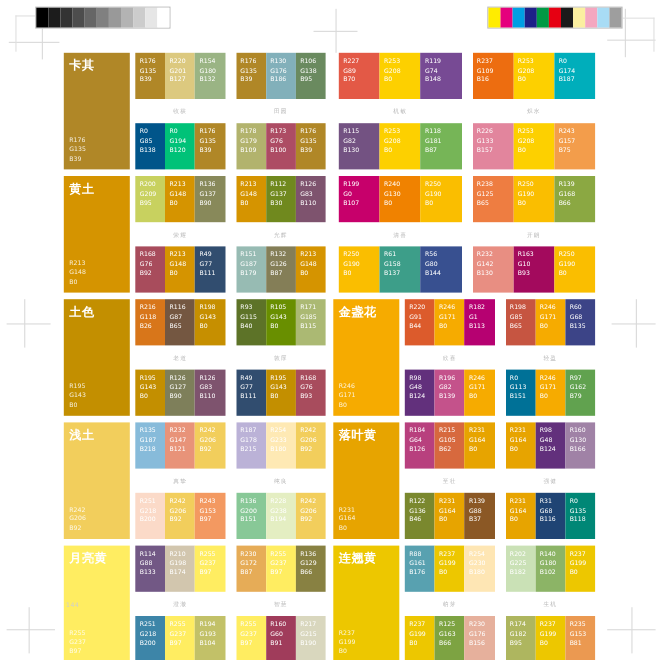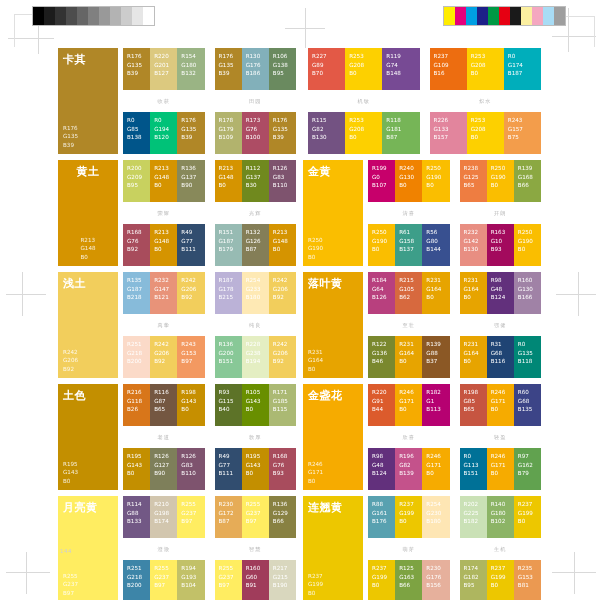--- a/index.html
+++ b/index.html
@@ -291,21 +291,21 @@
                 <div>G157</div>
                 <div>B75</div>
               </div>
             </div>
           </div>
         </div>
       </div>
     </div>
     <div class="prow">
       <div class="group">
-        <div class="fam" style="background: rgb(213, 148, 0); align-items: center;">
+        <div class="fam" style="background: rgb(213, 148, 0);">
           <div class="fam-name">黄土</div>
           <div class="fam-rgb">
             <div>R213</div>
             <div>G148</div>
             <div>B0</div>
           </div>
         </div>
         <div class="sets">
           <div class="triogap">
             <div class="trio">
@@ -379,28 +379,20 @@
               <div class="sw" style="background: rgb(213, 148, 0);">
                 <div>R213</div>
                 <div>G148</div>
                 <div>B0</div>
               </div>
             </div>
           </div>
         </div>
       </div>
       <div class="group">
-        <div class="fam" style="background: rgb(250, 190, 0);">
-          <div class="fam-name">金黄</div>
-          <div class="fam-rgb">
-            <div>R250</div>
-            <div>G190</div>
-            <div>B0</div>
-          </div>
-        </div>
         <div class="sets">
           <div class="triogap">
             <div class="trio">
               <div class="sw" style="background: rgb(199, 0, 107);">
                 <div>R199</div>
                 <div>G0</div>
                 <div>B107</div>
               </div>
               <div class="sw" style="background: rgb(240, 130, 0);">
                 <div>R240</div>
@@ -461,20 +453,198 @@
               </div>
               <div class="sw" style="background: rgb(163, 10, 93);">
                 <div>R163</div>
                 <div>G10</div>
                 <div>B93</div>
               </div>
               <div class="sw" style="background: rgb(250, 190, 0);">
                 <div>R250</div>
                 <div>G190</div>
                 <div>B0</div>
+              </div>
+            </div>
+          </div>
+        </div>
+      </div>
+    </div>
+    <div class="prow">
+      <div class="group">
+        <div class="fam" style="background: rgb(195, 143, 0);">
+          <div class="fam-name">土色</div>
+          <div class="fam-rgb">
+            <div>R195</div>
+            <div>G143</div>
+            <div>B0</div>
+          </div>
+        </div>
+        <div class="sets">
+          <div class="triogap">
+            <div class="trio">
+              <div class="sw" style="background: rgb(216, 118, 26);">
+                <div>R216</div>
+                <div>G118</div>
+                <div>B26</div>
+              </div>
+              <div class="sw" style="background: rgb(116, 87, 65);">
+                <div>R116</div>
+                <div>G87</div>
+                <div>B65</div>
+              </div>
+              <div class="sw" style="background: rgb(198, 143, 0);">
+                <div>R198</div>
+                <div>G143</div>
+                <div>B0</div>
+              </div>
+            </div>
+            <div class="trio">
+              <div class="sw" style="background: rgb(93, 115, 40);">
+                <div>R93</div>
+                <div>G115</div>
+                <div>B40</div>
+              </div>
+              <div class="sw" style="background: rgb(105, 143, 0);">
+                <div>R105</div>
+                <div>G143</div>
+                <div>B0</div>
+              </div>
+              <div class="sw" style="background: rgb(171, 185, 115);">
+                <div>R171</div>
+                <div>G185</div>
+                <div>B115</div>
+              </div>
+            </div>
+          </div>
+          <div class="caps">
+            <div class="cap">老道</div>
+            <div class="cap">敦厚</div>
+          </div>
+          <div class="triogap">
+            <div class="trio">
+              <div class="sw" style="background: rgb(195, 143, 0);">
+                <div>R195</div>
+                <div>G143</div>
+                <div>B0</div>
+              </div>
+              <div class="sw" style="background: rgb(126, 127, 90);">
+                <div>R126</div>
+                <div>G127</div>
+                <div>B90</div>
+              </div>
+              <div class="sw" style="background: rgb(126, 83, 110);">
+                <div>R126</div>
+                <div>G83</div>
+                <div>B110</div>
+              </div>
+            </div>
+            <div class="trio">
+              <div class="sw" style="background: rgb(49, 77, 111);">
+                <div>R49</div>
+                <div>G77</div>
+                <div>B111</div>
+              </div>
+              <div class="sw" style="background: rgb(195, 143, 0);">
+                <div>R195</div>
+                <div>G143</div>
+                <div>B0</div>
+              </div>
+              <div class="sw" style="background: rgb(168, 76, 93);">
+                <div>R168</div>
+                <div>G76</div>
+                <div>B93</div>
+              </div>
+            </div>
+          </div>
+        </div>
+      </div>
+      <div class="group">
+        <div class="fam" style="background: rgb(246, 171, 0);">
+          <div class="fam-name">金盏花</div>
+          <div class="fam-rgb">
+            <div>R246</div>
+            <div>G171</div>
+            <div>B0</div>
+          </div>
+        </div>
+        <div class="sets">
+          <div class="triogap">
+            <div class="trio">
+              <div class="sw" style="background: rgb(220, 91, 44);">
+                <div>R220</div>
+                <div>G91</div>
+                <div>B44</div>
+              </div>
+              <div class="sw" style="background: rgb(246, 171, 0);">
+                <div>R246</div>
+                <div>G171</div>
+                <div>B0</div>
+              </div>
+              <div class="sw" style="background: rgb(182, 1, 113);">
+                <div>R182</div>
+                <div>G1</div>
+                <div>B113</div>
+              </div>
+            </div>
+            <div class="trio">
+              <div class="sw" style="background: rgb(198, 85, 65);">
+                <div>R198</div>
+                <div>G85</div>
+                <div>B65</div>
+              </div>
+              <div class="sw" style="background: rgb(246, 171, 0);">
+                <div>R246</div>
+                <div>G171</div>
+                <div>B0</div>
+              </div>
+              <div class="sw" style="background: rgb(60, 68, 135);">
+                <div>R60</div>
+                <div>G68</div>
+                <div>B135</div>
+              </div>
+            </div>
+          </div>
+          <div class="caps">
+            <div class="cap">欣喜</div>
+            <div class="cap">轻盈</div>
+          </div>
+          <div class="triogap">
+            <div class="trio">
+              <div class="sw" style="background: rgb(98, 48, 124);">
+                <div>R98</div>
+                <div>G48</div>
+                <div>B124</div>
+              </div>
+              <div class="sw" style="background: rgb(196, 82, 139);">
+                <div>R196</div>
+                <div>G82</div>
+                <div>B139</div>
+              </div>
+              <div class="sw" style="background: rgb(246, 171, 0);">
+                <div>R246</div>
+                <div>G171</div>
+                <div>B0</div>
+              </div>
+            </div>
+            <div class="trio">
+              <div class="sw" style="background: rgb(0, 113, 151);">
+                <div>R0</div>
+                <div>G113</div>
+                <div>B151</div>
+              </div>
+              <div class="sw" style="background: rgb(246, 171, 0);">
+                <div>R246</div>
+                <div>G171</div>
+                <div>B0</div>
+              </div>
+              <div class="sw" style="background: rgb(97, 162, 79);">
+                <div>R97</div>
+                <div>G162</div>
+                <div>B79</div>
               </div>
             </div>
           </div>
         </div>
       </div>
     </div>
     <div class="prow">
       <div class="group">
         <div class="fam" style="background: rgb(242, 206, 92);">
           <div class="fam-name">浅土</div>
@@ -647,198 +817,20 @@
                 <div>G135</div>
                 <div>B118</div>
               </div>
             </div>
           </div>
         </div>
       </div>
     </div>
     <div class="prow">
       <div class="group">
-        <div class="fam" style="background: rgb(195, 143, 0);">
-          <div class="fam-name">土色</div>
-          <div class="fam-rgb">
-            <div>R195</div>
-            <div>G143</div>
-            <div>B0</div>
-          </div>
-        </div>
-        <div class="sets">
-          <div class="triogap">
-            <div class="trio">
-              <div class="sw" style="background: rgb(216, 118, 26);">
-                <div>R216</div>
-                <div>G118</div>
-                <div>B26</div>
-              </div>
-              <div class="sw" style="background: rgb(116, 87, 65);">
-                <div>R116</div>
-                <div>G87</div>
-                <div>B65</div>
-              </div>
-              <div class="sw" style="background: rgb(198, 143, 0);">
-                <div>R198</div>
-                <div>G143</div>
-                <div>B0</div>
-              </div>
-            </div>
-            <div class="trio">
-              <div class="sw" style="background: rgb(93, 115, 40);">
-                <div>R93</div>
-                <div>G115</div>
-                <div>B40</div>
-              </div>
-              <div class="sw" style="background: rgb(105, 143, 0);">
-                <div>R105</div>
-                <div>G143</div>
-                <div>B0</div>
-              </div>
-              <div class="sw" style="background: rgb(171, 185, 115);">
-                <div>R171</div>
-                <div>G185</div>
-                <div>B115</div>
-              </div>
-            </div>
-          </div>
-          <div class="caps">
-            <div class="cap">老道</div>
-            <div class="cap">敦厚</div>
-          </div>
-          <div class="triogap">
-            <div class="trio">
-              <div class="sw" style="background: rgb(195, 143, 0);">
-                <div>R195</div>
-                <div>G143</div>
-                <div>B0</div>
-              </div>
-              <div class="sw" style="background: rgb(126, 127, 90);">
-                <div>R126</div>
-                <div>G127</div>
-                <div>B90</div>
-              </div>
-              <div class="sw" style="background: rgb(126, 83, 110);">
-                <div>R126</div>
-                <div>G83</div>
-                <div>B110</div>
-              </div>
-            </div>
-            <div class="trio">
-              <div class="sw" style="background: rgb(49, 77, 111);">
-                <div>R49</div>
-                <div>G77</div>
-                <div>B111</div>
-              </div>
-              <div class="sw" style="background: rgb(195, 143, 0);">
-                <div>R195</div>
-                <div>G143</div>
-                <div>B0</div>
-              </div>
-              <div class="sw" style="background: rgb(168, 76, 93);">
-                <div>R168</div>
-                <div>G76</div>
-                <div>B93</div>
-              </div>
-            </div>
-          </div>
-        </div>
-      </div>
-      <div class="group">
-        <div class="fam" style="background: rgb(246, 171, 0);">
-          <div class="fam-name">金盏花</div>
-          <div class="fam-rgb">
-            <div>R246</div>
-            <div>G171</div>
-            <div>B0</div>
-          </div>
-        </div>
-        <div class="sets">
-          <div class="triogap">
-            <div class="trio">
-              <div class="sw" style="background: rgb(220, 91, 44);">
-                <div>R220</div>
-                <div>G91</div>
-                <div>B44</div>
-              </div>
-              <div class="sw" style="background: rgb(246, 171, 0);">
-                <div>R246</div>
-                <div>G171</div>
-                <div>B0</div>
-              </div>
-              <div class="sw" style="background: rgb(182, 1, 113);">
-                <div>R182</div>
-                <div>G1</div>
-                <div>B113</div>
-              </div>
-            </div>
-            <div class="trio">
-              <div class="sw" style="background: rgb(198, 85, 65);">
-                <div>R198</div>
-                <div>G85</div>
-                <div>B65</div>
-              </div>
-              <div class="sw" style="background: rgb(246, 171, 0);">
-                <div>R246</div>
-                <div>G171</div>
-                <div>B0</div>
-              </div>
-              <div class="sw" style="background: rgb(60, 68, 135);">
-                <div>R60</div>
-                <div>G68</div>
-                <div>B135</div>
-              </div>
-            </div>
-          </div>
-          <div class="caps">
-            <div class="cap">欣喜</div>
-            <div class="cap">轻盈</div>
-          </div>
-          <div class="triogap">
-            <div class="trio">
-              <div class="sw" style="background: rgb(98, 48, 124);">
-                <div>R98</div>
-                <div>G48</div>
-                <div>B124</div>
-              </div>
-              <div class="sw" style="background: rgb(196, 82, 139);">
-                <div>R196</div>
-                <div>G82</div>
-                <div>B139</div>
-              </div>
-              <div class="sw" style="background: rgb(246, 171, 0);">
-                <div>R246</div>
-                <div>G171</div>
-                <div>B0</div>
-              </div>
-            </div>
-            <div class="trio">
-              <div class="sw" style="background: rgb(0, 113, 151);">
-                <div>R0</div>
-                <div>G113</div>
-                <div>B151</div>
-              </div>
-              <div class="sw" style="background: rgb(246, 171, 0);">
-                <div>R246</div>
-                <div>G171</div>
-                <div>B0</div>
-              </div>
-              <div class="sw" style="background: rgb(97, 162, 79);">
-                <div>R97</div>
-                <div>G162</div>
-                <div>B79</div>
-              </div>
-            </div>
-          </div>
-        </div>
-      </div>
-    </div>
-    <div class="prow">
-      <div class="group">
         <div class="fam" style="background: rgb(255, 237, 97);">
           <div class="fam-name">月亮黄</div>
           <div class="fam-rgb">
             <div>R255</div>
             <div>G237</div>
             <div>B97</div>
           </div>
         </div>
         <div class="sets">
           <div class="triogap">

